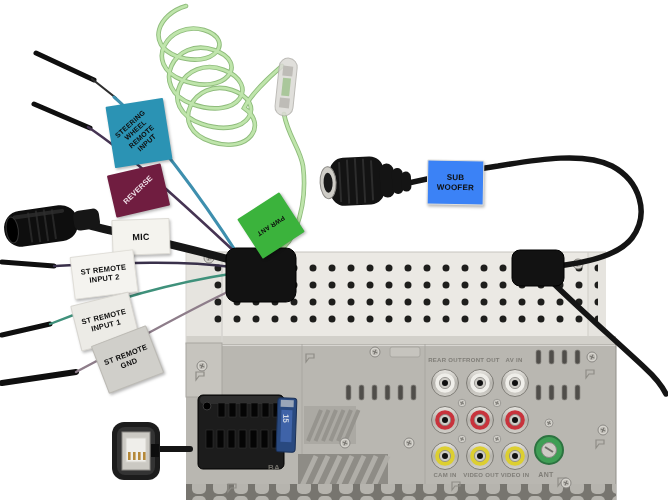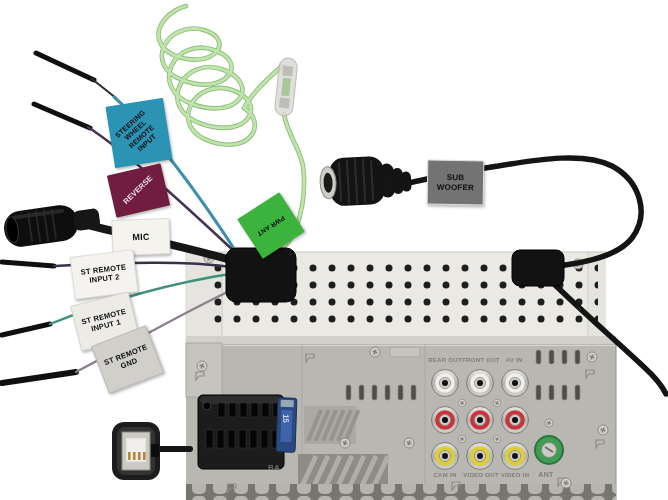--- a/index.html
+++ b/index.html
@@ -9,21 +9,21 @@
   .lbl{position:absolute;display:flex;align-items:center;justify-content:center;text-align:center;
        font-weight:bold;color:#0e0e0e;border-radius:1px;box-shadow:1px 2px 3px rgba(0,0,0,.28);}
   .lbl span{display:block;white-space:pre-line;line-height:1.18;letter-spacing:.2px;}
   #lbl-steering{left:110px;top:102px;width:58px;height:62px;background:#2b93b4;transform:rotate(-9deg);font-size:7px;}
   #lbl-steering span{transform:rotate(-33deg);}
   #lbl-reverse{left:111px;top:169px;width:55px;height:43px;background:#701d40;color:#efdfe7;transform:rotate(-13deg);font-size:7.5px;}
   #lbl-reverse span{transform:rotate(-31deg);}
   #lbl-mic{left:112px;top:219px;width:56px;height:34px;background:#f4f3ee;transform:rotate(-2deg);font-size:9px;border:1px solid #dddbd5;}
   #lbl-pwrant{left:246px;top:202px;width:50px;height:47px;background:#3bb33c;transform:rotate(-33deg);font-size:6.5px;}
   #lbl-pwrant span{transform:rotate(180deg);}
-  #lbl-sub{left:427px;top:160px;width:55px;height:43px;background:#737373;transform:rotate(1deg);font-size:8px;border:1px solid #e2e0da;}
+  #lbl-sub{left:427px;top:160px;width:55px;height:43px;background:#3b82f6;transform:rotate(1deg);font-size:8px;border:1px solid #e2e0da;}
   #lbl-strem2{left:72px;top:253px;width:62px;height:41px;background:#f4f3ef;transform:rotate(-7deg);font-size:7.5px;border:1px solid #e0ded8;}
   #lbl-strem1{left:75px;top:298px;width:58px;height:45px;background:#ecebe6;transform:rotate(-14deg);font-size:7.5px;border:1px solid #d8d6d0;}
   #lbl-gnd{left:98px;top:334px;width:57px;height:49px;background:#d0cfca;transform:rotate(-21deg);font-size:7.5px;border:1px solid #bcbab4;}
   .emboss{font-weight:bold;letter-spacing:.3px;}
 </style>
 </head>
 <body>
 
 <div id="stage">
 

